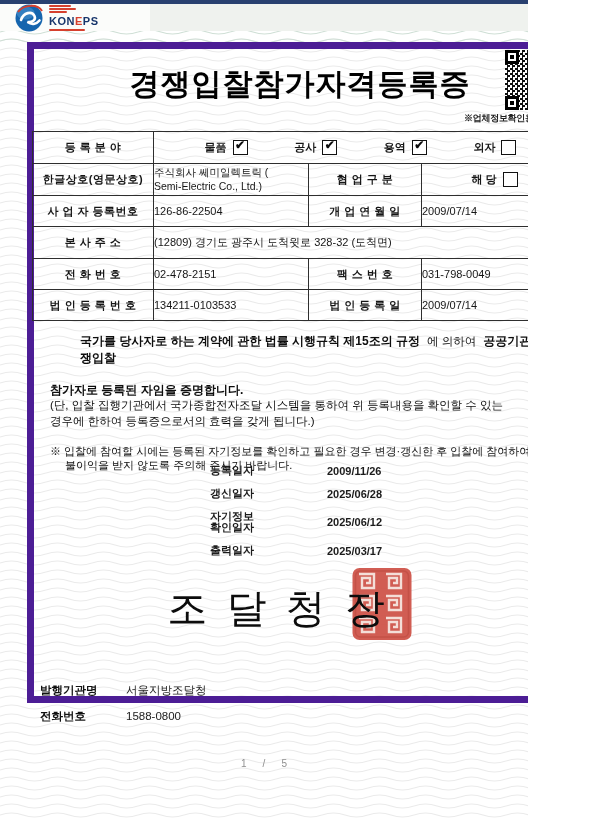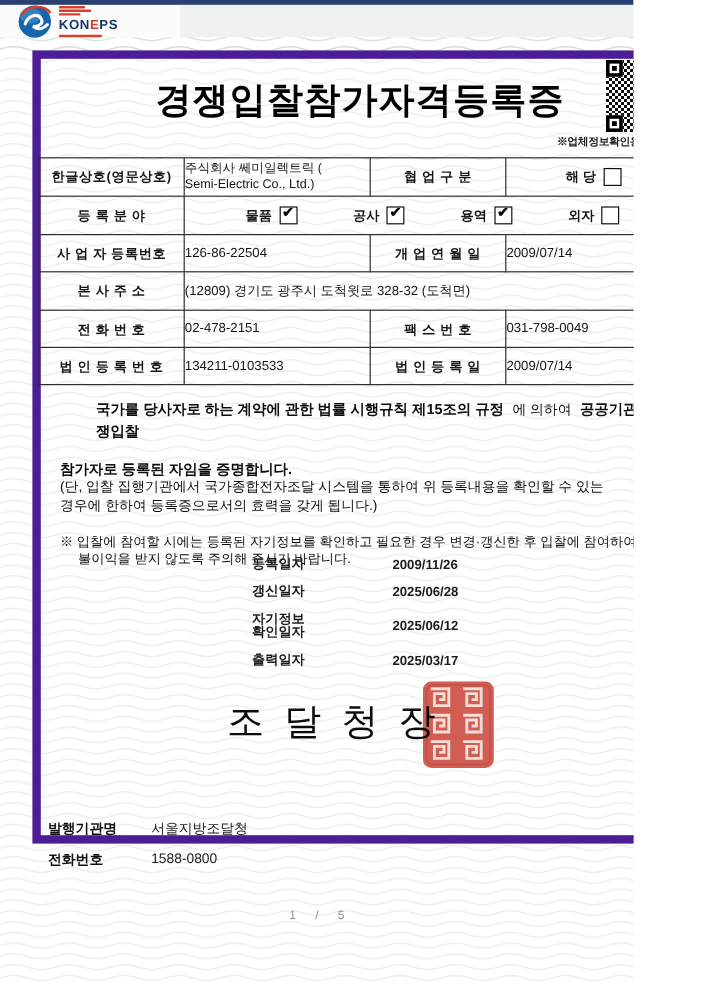--- a/index.html
+++ b/index.html
@@ -61,21 +61,21 @@
   .note{margin-top:15px;font-size:11px;line-height:14px;}
   .note .n2{padding-left:15px;}
 
   
   .dates{position:absolute;left:176px;top:410px;display:grid;grid-template-columns:117px auto;
          grid-template-rows:23px 23px 34px 24px;align-items:center;font-size:11px;font-weight:600;color:#1c1c1c;}
   .dates .dl{white-space:pre-line;line-height:11.5px;}
 
   
   .signer{position:absolute;left:0;top:532px;width:100%;text-align:center;transform:translateX(-22px);
-          font-size:31px;font-weight:500;letter-spacing:4px;color:#0c0c0c;z-index:4;}
+          font-size:40px;font-weight:500;letter-spacing:4px;color:#0c0c0c;z-index:4;}
   .seal{position:absolute;left:317px;top:517px;z-index:3;}
 
   
   .issuer{position:absolute;left:6px;top:600px;display:grid;grid-template-columns:86px auto;
           grid-template-rows:26px 26px;align-items:center;font-size:11.5px;margin-top:28px;}
   .issuer .il{font-weight:700;color:#111;}
   .issuer .iv{color:#222;}
 
   
   .pager{position:absolute;left:0;top:758px;width:100%;text-align:center;font-size:10px;color:#8f8f8f;}
@@ -153,66 +153,66 @@
 
     <table class="reg">
       <colgroup>
           <col style="width:121px">
           <col style="width:155px">
           <col style="width:113px">
           <col>
         </colgroup>
       <tbody>
           <tr class="h32">
+        <td class="lbl">등 록 분 야</td>
+        <td colspan="3">
+          <div class="cats-inner">
+            <span class="cat">
+              <span>물품</span>
+              <span class="cb">
+                    <i>✔</i>
+                  </span>
+            </span>
+            <span class="cat">
+              <span>공사</span>
+              <span class="cb">
+                    <i>✔</i>
+                  </span>
+            </span>
+            <span class="cat">
+              <span>용역</span>
+              <span class="cb">
+                    <i>✔</i>
+                  </span>
+            </span>
+            <span class="cat">
+              <span>외자</span>
+              <span class="cb">
+                    <i></i>
+                  </span>
+            </span>
+          </div>
+        </td>
+      </tr>
+      <tr class="h32">
         <td class="lbl">한글상호(영문상호)</td>
         <td class="val company">
           <div>주식회사 쎄미일렉트릭 (</div>
           <div>Semi-Electric Co., Ltd.)</div>
         </td>
         <td class="lbl">협 업 구 분</td>
         <td class="coop">
           <span class="cat">
                 <span>해 당</span>
           <span class="cb">
                   <i></i>
                 </span>
               </span>
         </td>
       </tr>
-      <tr class="h32">
-        <td class="lbl">등 록 분 야</td>
-        <td colspan="3">
-          <div class="cats-inner">
-            <span class="cat">
-              <span>물품</span>
-              <span class="cb">
-                    <i>✔</i>
-                  </span>
-            </span>
-            <span class="cat">
-              <span>공사</span>
-              <span class="cb">
-                    <i>✔</i>
-                  </span>
-            </span>
-            <span class="cat">
-              <span>용역</span>
-              <span class="cb">
-                    <i>✔</i>
-                  </span>
-            </span>
-            <span class="cat">
-              <span>외자</span>
-              <span class="cb">
-                    <i></i>
-                  </span>
-            </span>
-          </div>
-        </td>
-      </tr>
       <tr class="h31">
         <td class="lbl">사 업 자 등록번호</td>
         <td class="val">126-86-22504</td>
         <td class="lbl">개 업 연 월 일</td>
         <td class="val">2009/07/14</td>
       </tr>
       <tr class="h32">
         <td class="lbl">본 사 주 소</td>
         <td class="val" colspan="3">(12809) 경기도 광주시 도척윗로 328-32 (도척면)</td>
       </tr>

